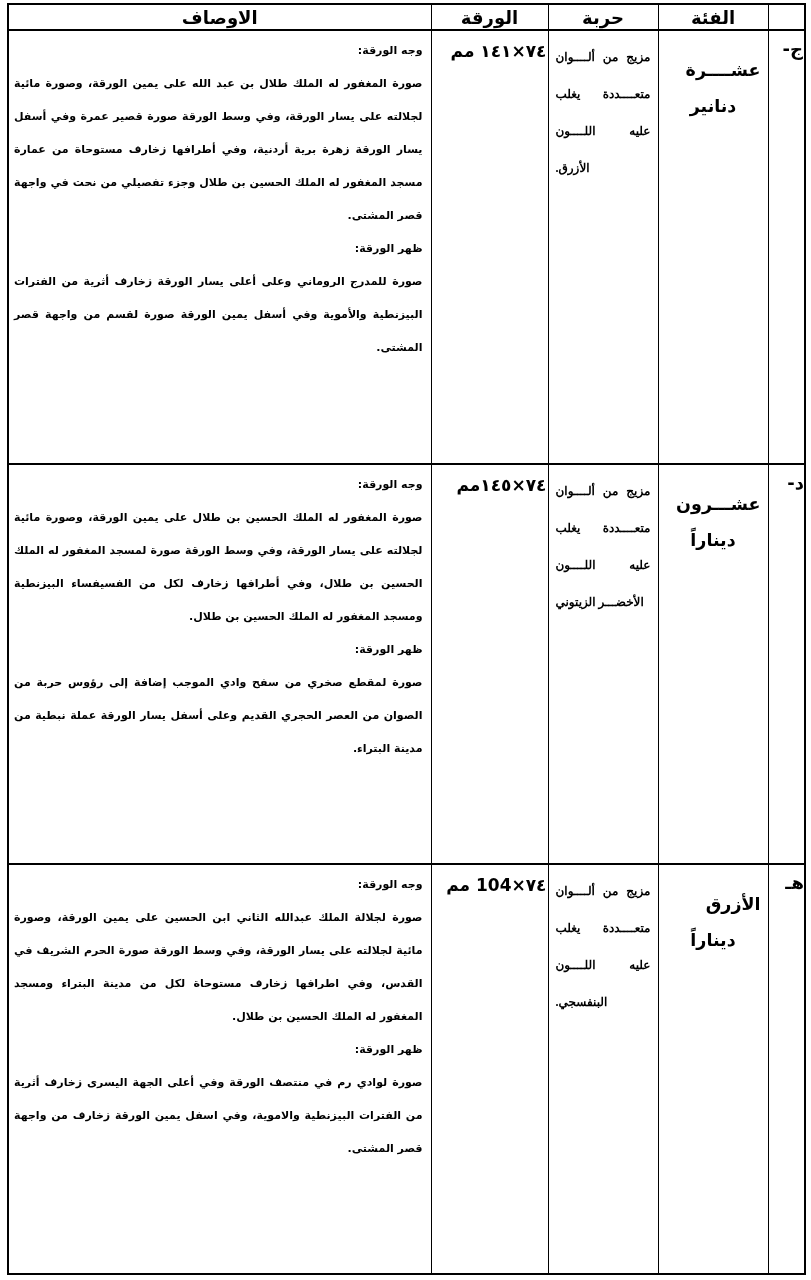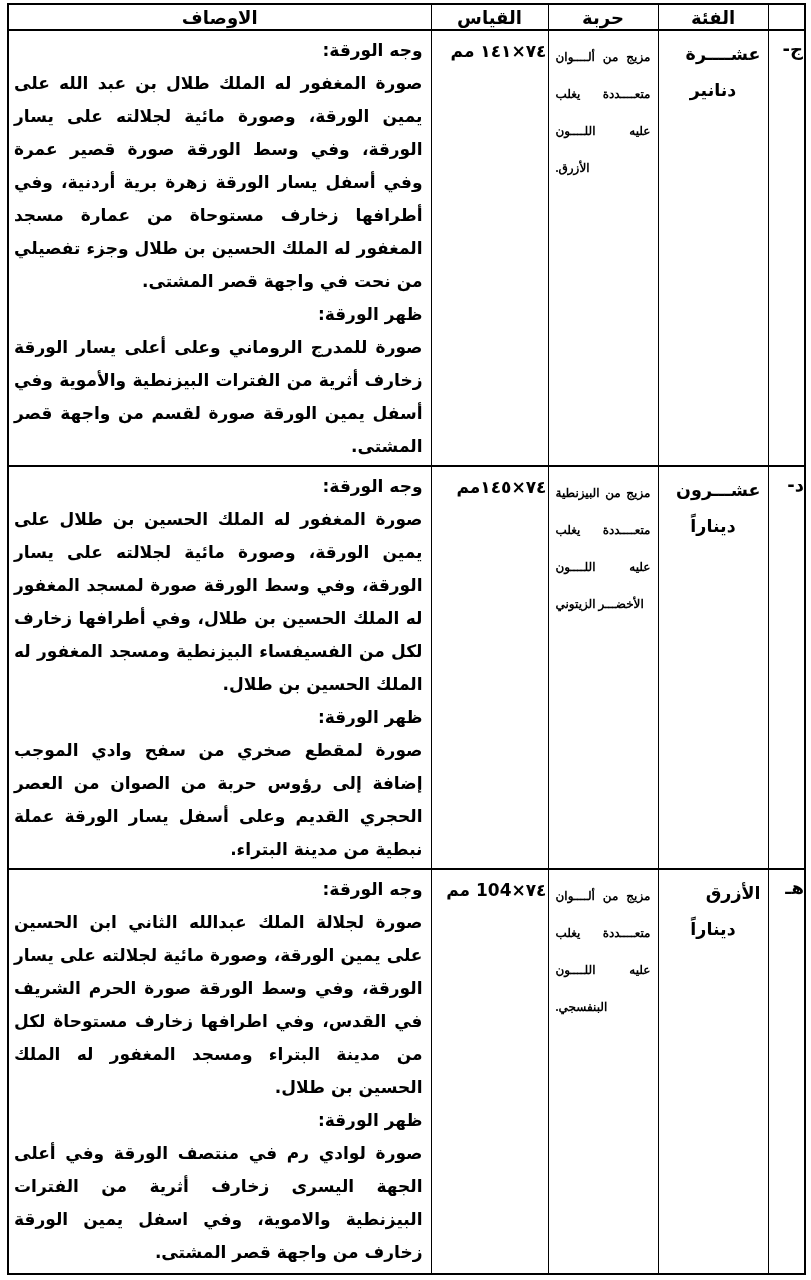--- a/index.html
+++ b/index.html
@@ -44,38 +44,38 @@
   td.marker-cell {
     text-align: center;
     font-size: 18px;
     padding-top: 7px;
   }
   td.category-cell {
     font-size: 17.5px;
     line-height: 36px;
     text-align: justify;
     text-align-last: center;
-    padding: 5px 7px 2px 7px;
+    padding: 21px 7px 2px 7px;
   }
   td.color-cell {
     font-size: 12px;
     line-height: 37px;
     text-align: justify;
     text-align-last: left;
     padding: 8px 7px 2px 7px;
     font-family: Liberation Serif, serif;
   }
   td.measurement-cell {
     text-align: center;
     font-size: 17px;
     padding-top: 10px;
     white-space: nowrap;
   }
   td.description-cell {
-    font-size: 17px;
+    font-size: 11px;
     line-height: 33px;
     padding: 3px 8px 2px 5px;
     margin-top: 24px;
   }
   .desc-heading { text-align: right; }
   .desc-text {
     text-align: justify;
     text-justify: inter-word;
   }
 </style>
@@ -88,41 +88,41 @@
     <col style="width:110px">
     <col style="width:110px">
     <col style="width:117px">
     <col>
   </colgroup>
   <thead>
     <tr>
       <th></th>
       <th>الفئة</th>
       <th>حربة</th>
-      <th>القياس</th>
+      <th>الورقة</th>
       <th>الاوصاف</th>
     </tr>
   </thead>
   <tbody>
     <tr class="row-1">
       <td class="marker-cell">ج-</td>
       <td class="category-cell">عشــــرة دنانير</td>
       <td class="color-cell">مزيج من ألــــوان متعــــددة يغلب عليه اللــــون الأزرق.</td>
       <td class="measurement-cell">٧٤×١٤١ مم</td>
       <td class="description-cell">
         <div class="desc-heading">وجه الورقة:</div>
         <div class="desc-text">صورة المغفور له الملك طلال بن عبد الله على يمين الورقة، وصورة مائية لجلالته على يسار الورقة، وفي وسط الورقة صورة قصير عمرة وفي أسفل يسار الورقة زهرة برية أردنية، وفي أطرافها زخارف مستوحاة من عمارة مسجد المغفور له الملك الحسين بن طلال وجزء تفصيلي من نحت في واجهة قصر المشتى.</div>
         <div class="desc-heading">ظهر الورقة:</div>
         <div class="desc-text">صورة للمدرج الروماني وعلى أعلى يسار الورقة زخارف أثرية من الفترات البيزنطية والأموية وفي أسفل يمين الورقة صورة لقسم من واجهة قصر المشتى.</div>
       </td>
     </tr>
     <tr class="row-2">
       <td class="marker-cell">د-</td>
       <td class="category-cell">عشـــرون ديناراً</td>
-      <td class="color-cell">مزيج من البيزنطية متعــــددة يغلب عليه اللــــون الأخضـــر الزيتوني</td>
+      <td class="color-cell">مزيج من ألــــوان متعــــددة يغلب عليه اللــــون الأخضـــر الزيتوني</td>
       <td class="measurement-cell">٧٤×١٤٥مم</td>
       <td class="description-cell">
         <div class="desc-heading">وجه الورقة:</div>
         <div class="desc-text">صورة المغفور له الملك الحسين بن طلال على يمين الورقة، وصورة مائية لجلالته على يسار الورقة، وفي وسط الورقة صورة لمسجد المغفور له الملك الحسين بن طلال، وفي أطرافها زخارف لكل من الفسيفساء البيزنطية ومسجد المغفور له الملك الحسين بن طلال.</div>
         <div class="desc-heading">ظهر الورقة:</div>
         <div class="desc-text">صورة لمقطع صخري من سفح وادي الموجب إضافة إلى رؤوس حربة من الصوان من العصر الحجري القديم وعلى أسفل يسار الورقة عملة نبطية من مدينة البتراء.</div>
       </td>
     </tr>
     <tr class="row-3">
       <td class="marker-cell">هـ</td>

